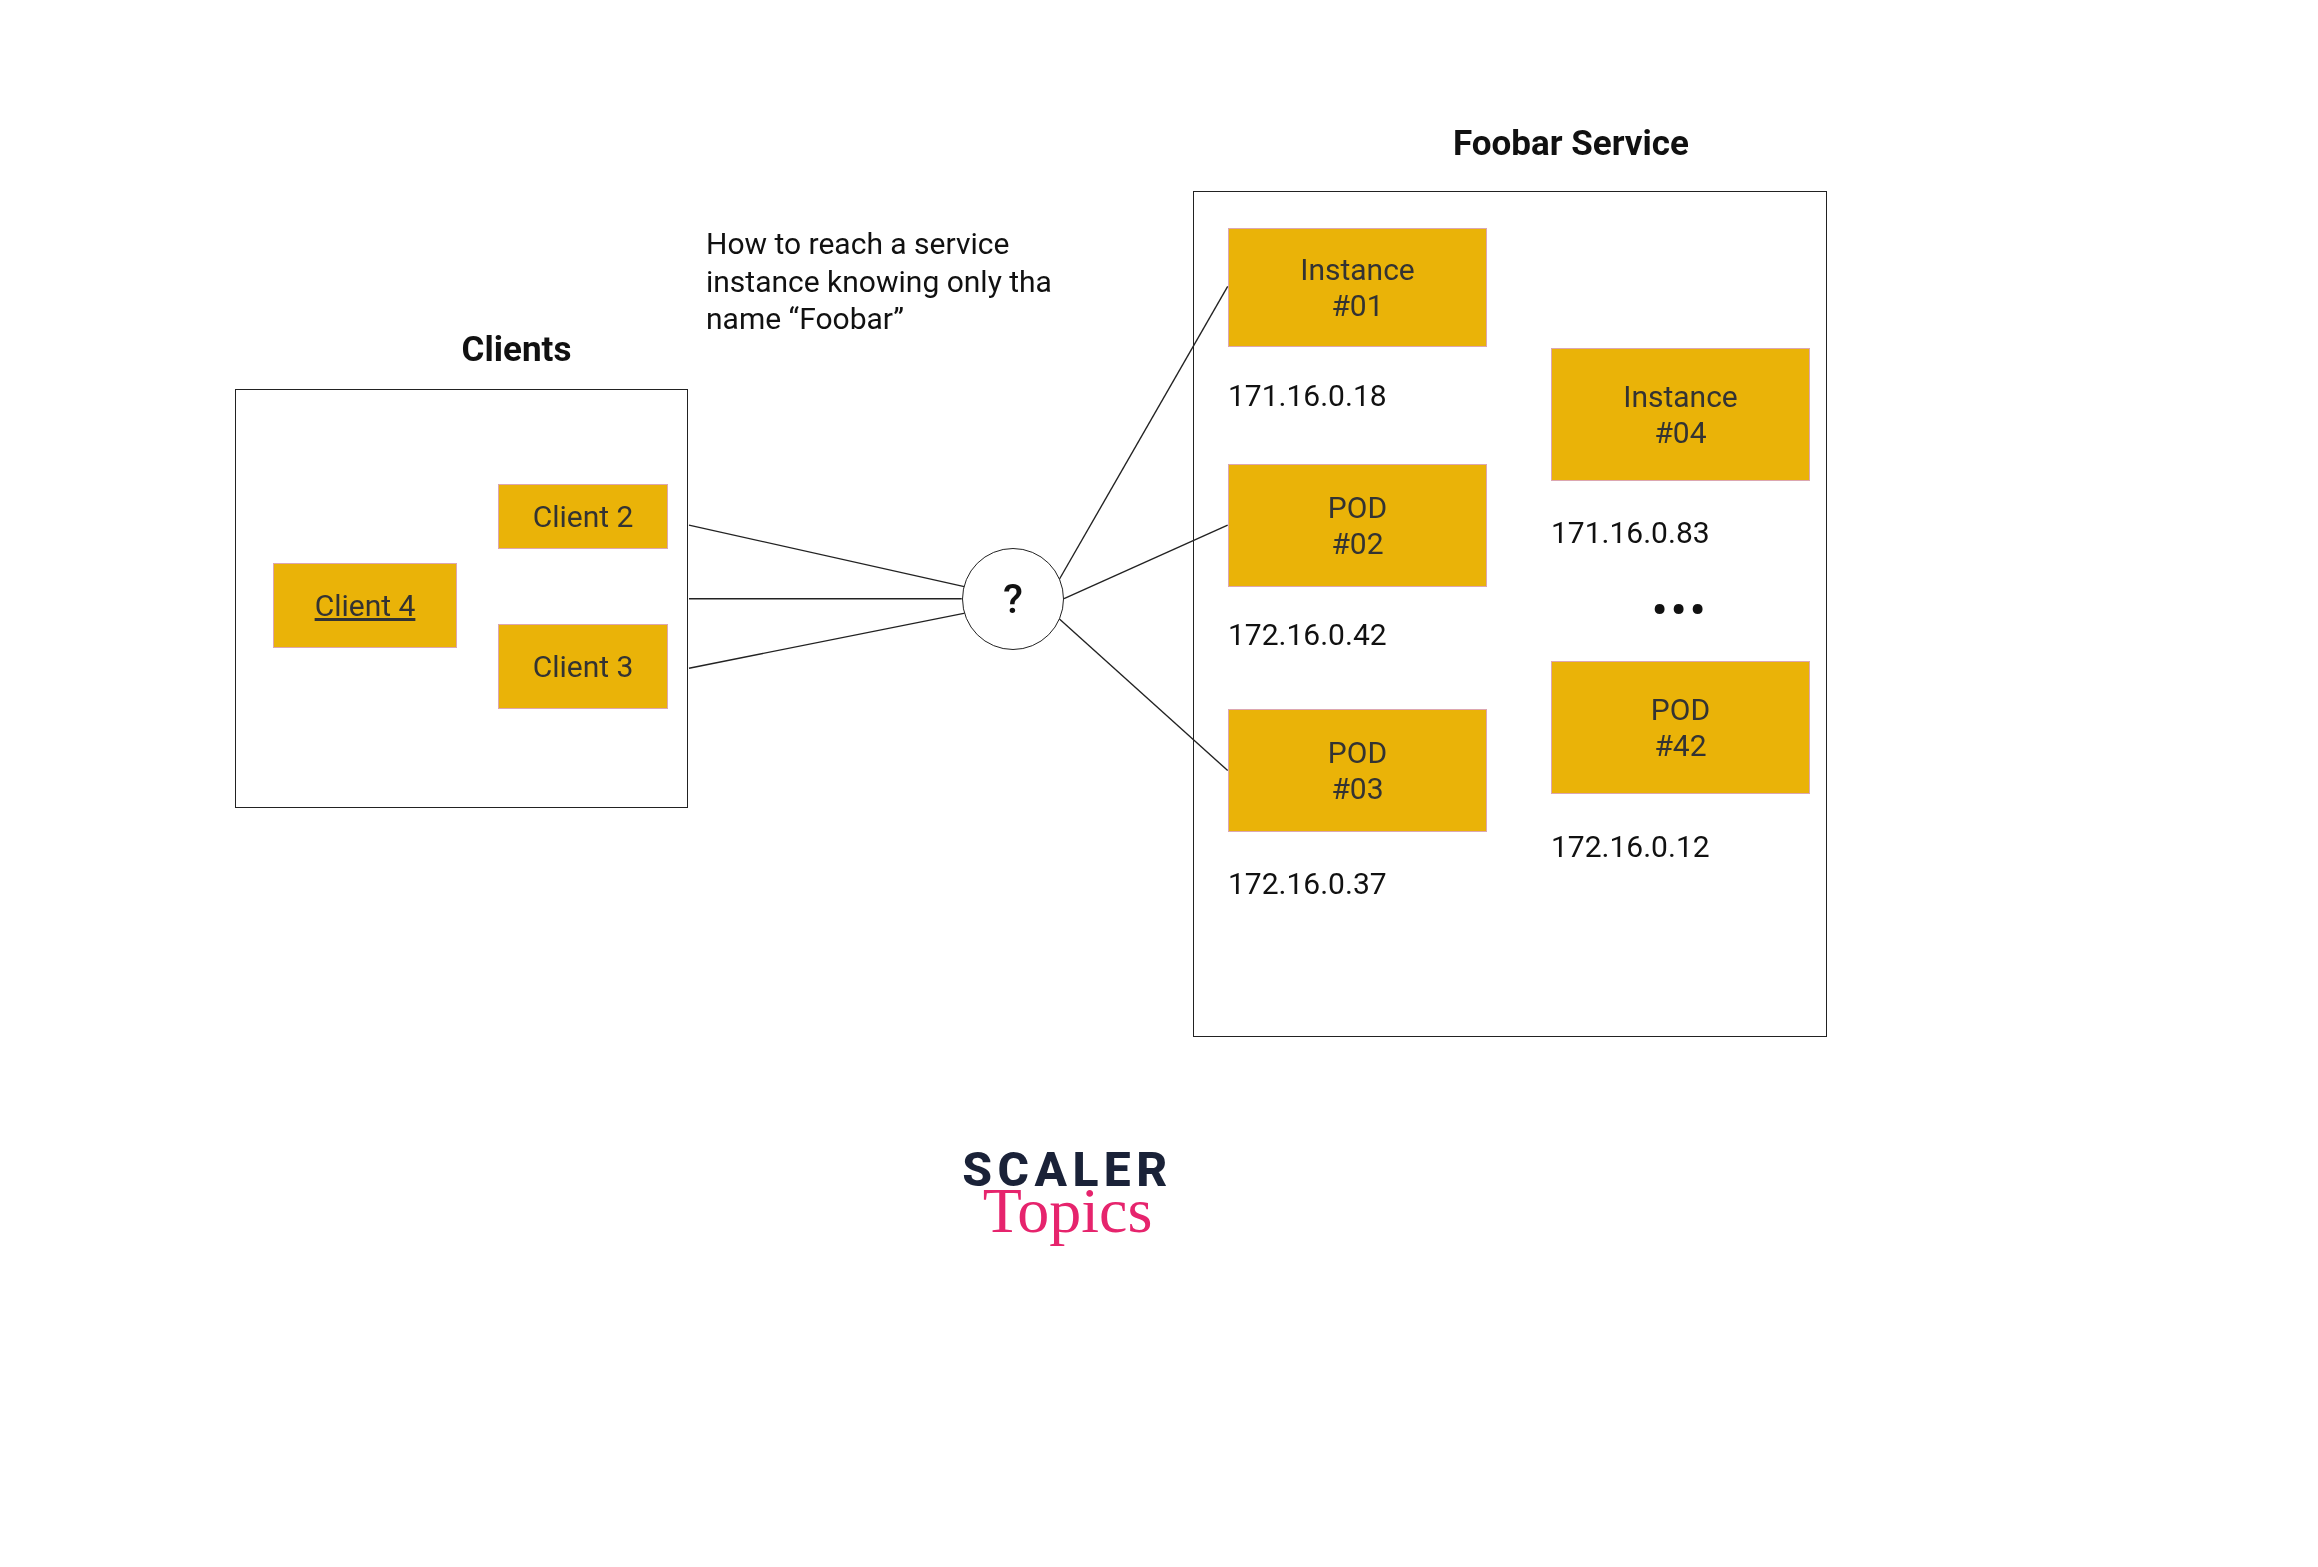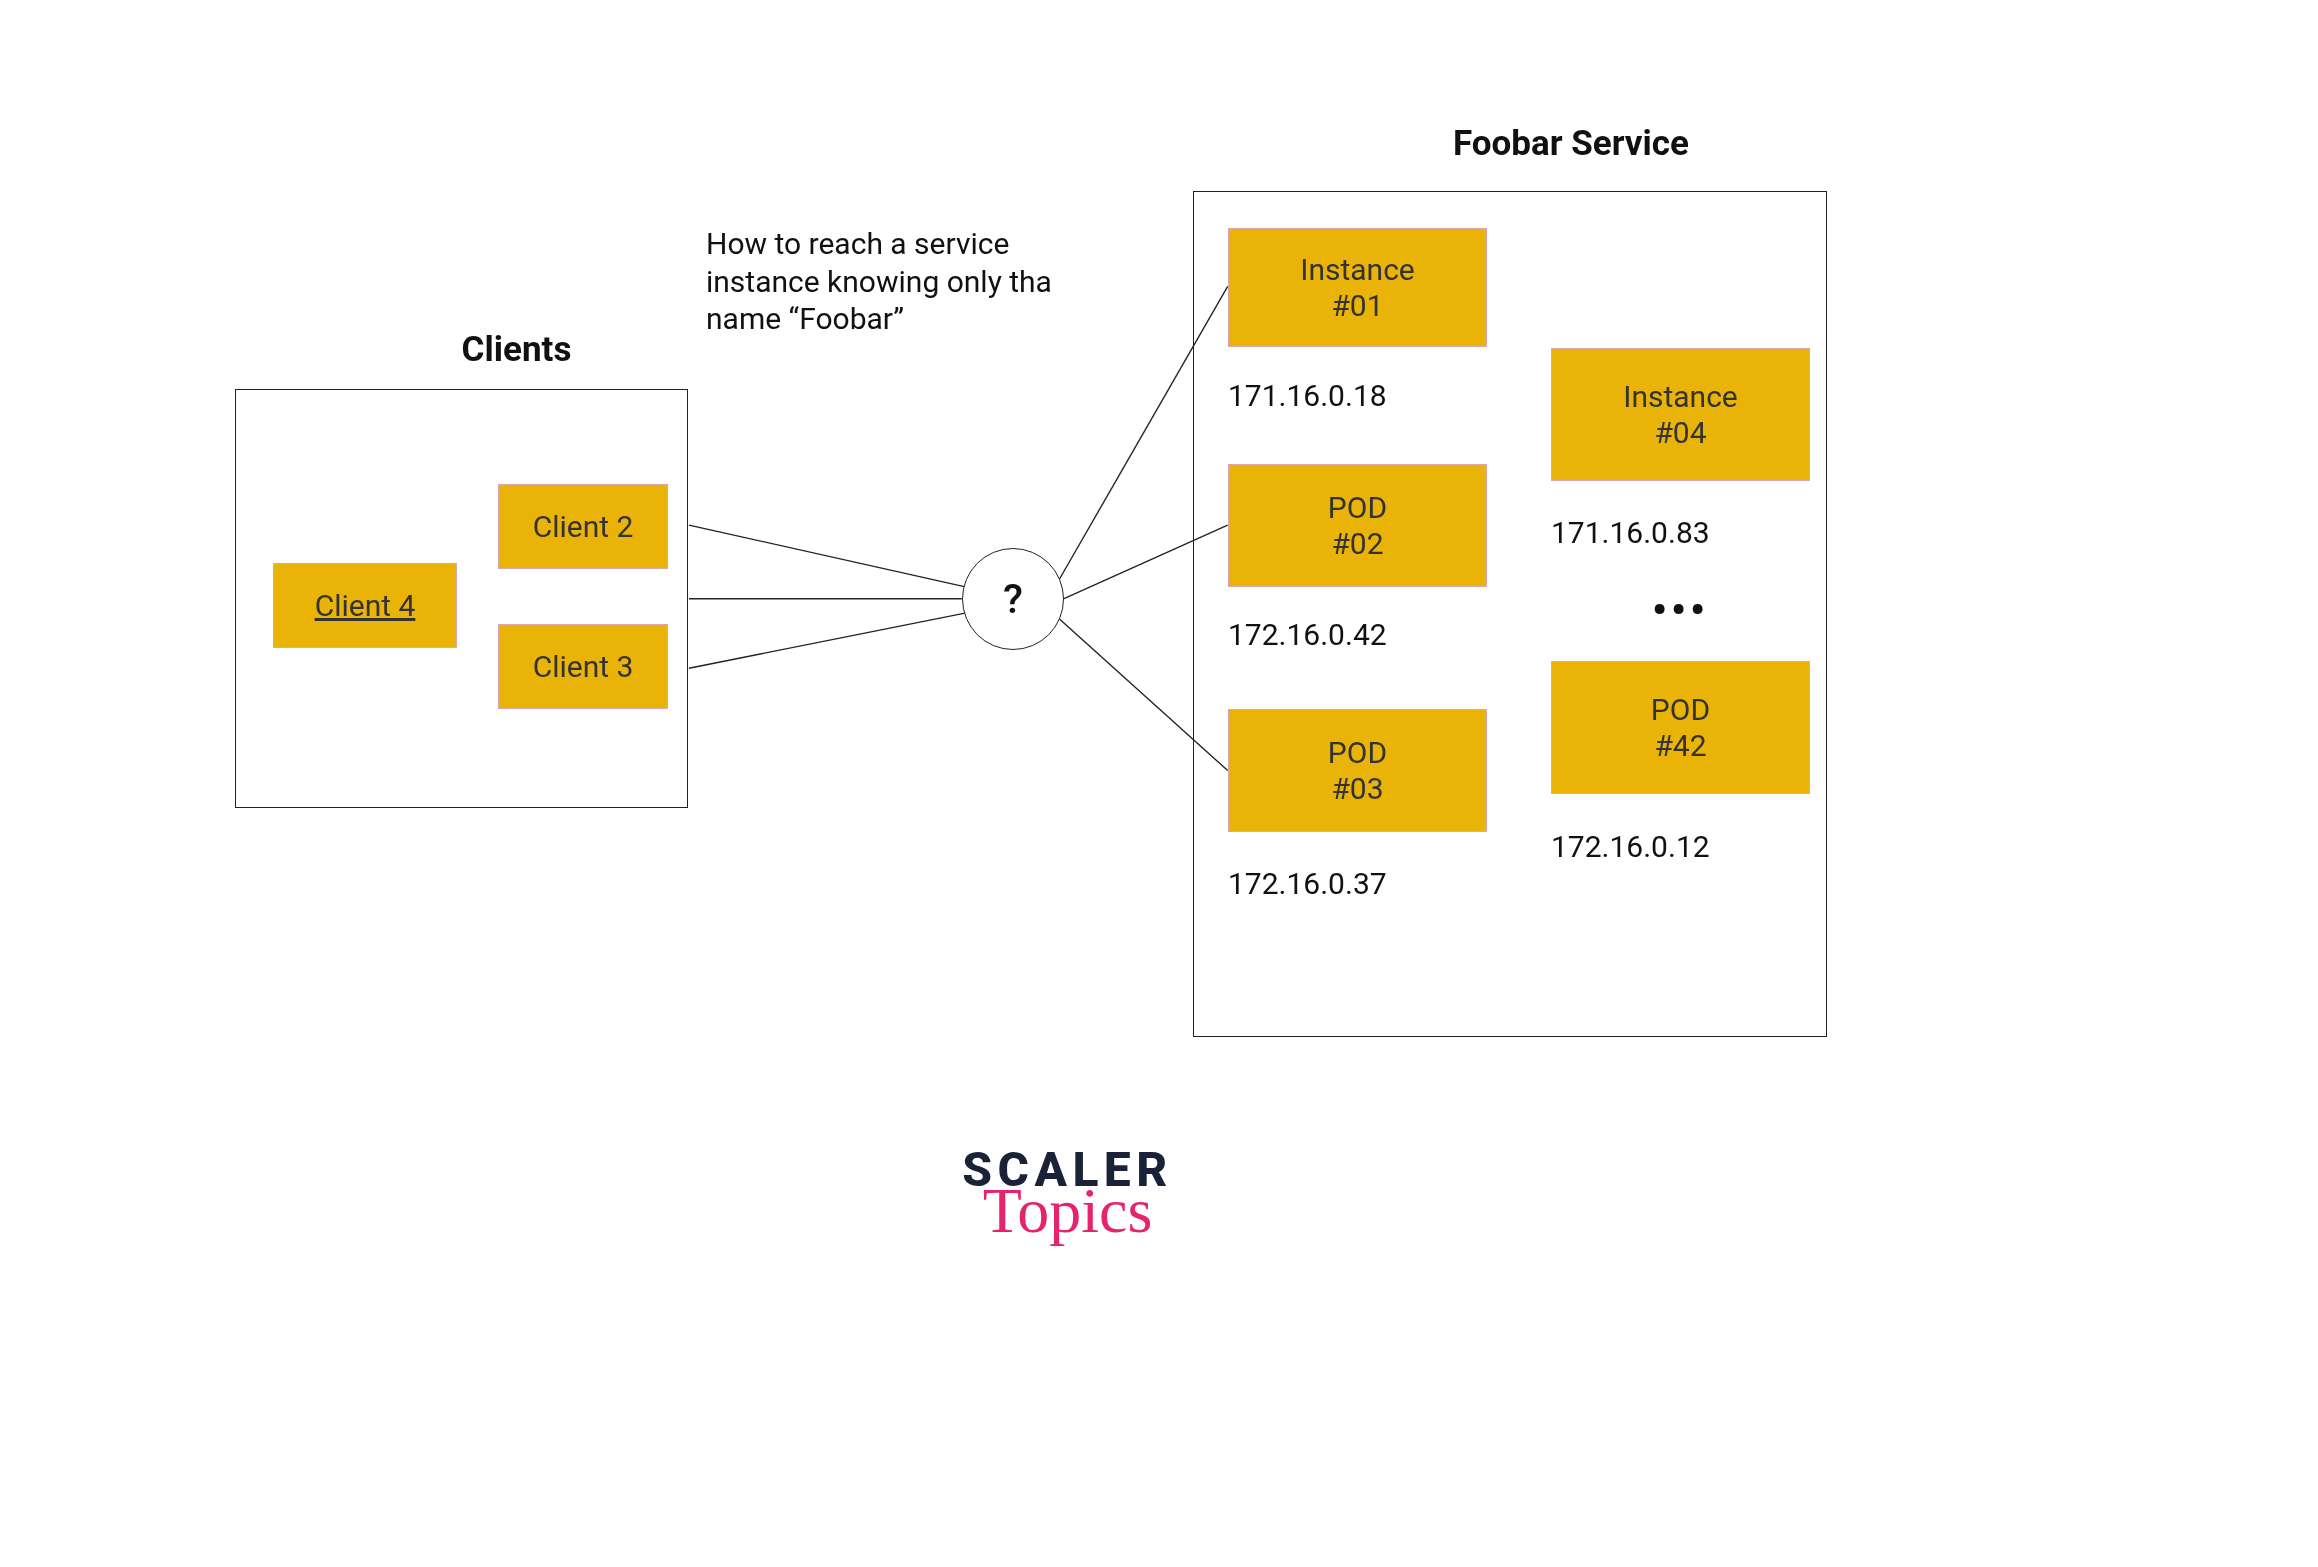--- a/index.html
+++ b/index.html
@@ -39,21 +39,21 @@
     font-size: 30px;
     color: #333;
     display: flex;
     align-items: center;
     justify-content: center;
     text-align: center;
     line-height: 1.2;
   }
   .chip .inner { padding: 0 5.5px; white-space: pre; }
   .client4 { left: 273px; top: 563px; width: 184px; height: 85px; text-decoration: underline; }
-  .client2 { left: 498px; top: 484px; width: 170px; height: 85px; }
+  .client2 { left: 498px; top: 484px; width: 170px; height: 65px; }
   .client3 { left: 498px; top: 624px; width: 170px; height: 85px; }
   .inst01 { left: 1228px; top: 228px; width: 259px; height: 119px; }
   .pod02  { left: 1228px; top: 464px; width: 259px; height: 123px; }
   .pod03  { left: 1228px; top: 709px; width: 259px; height: 123px; }
   .inst04 { left: 1551px; top: 348px; width: 259px; height: 133px; }
   .pod42  { left: 1551px; top: 661px; width: 259px; height: 133px; }
   .ip {
     position: absolute;
     font-size: 30px;
     color: #111;

